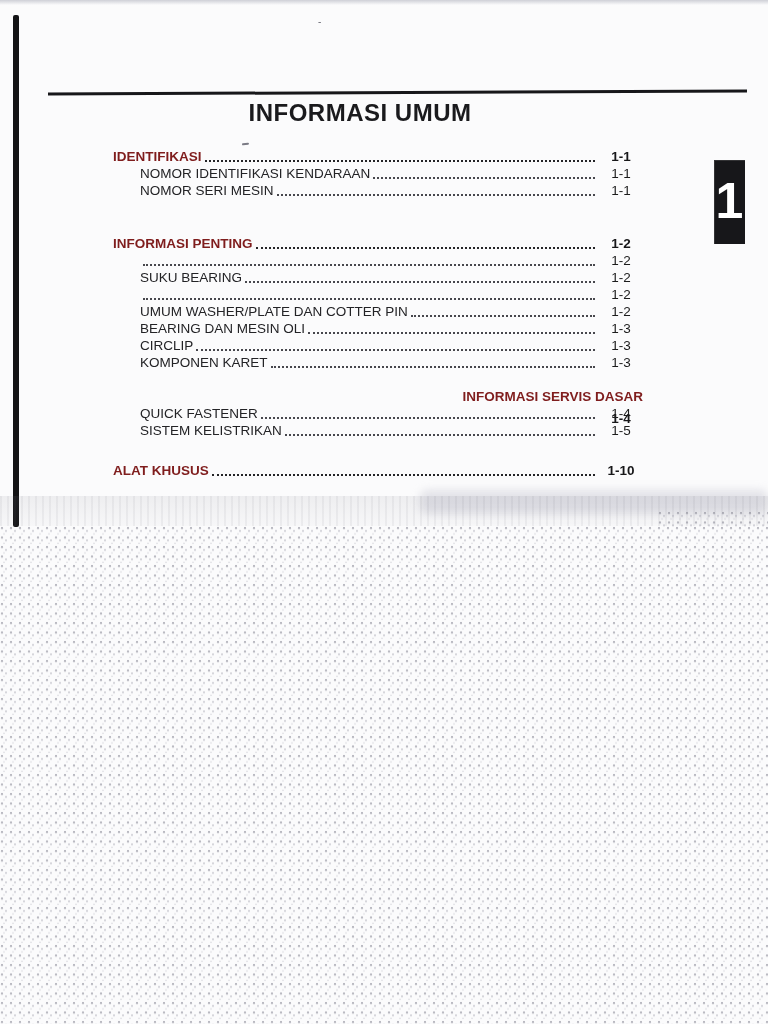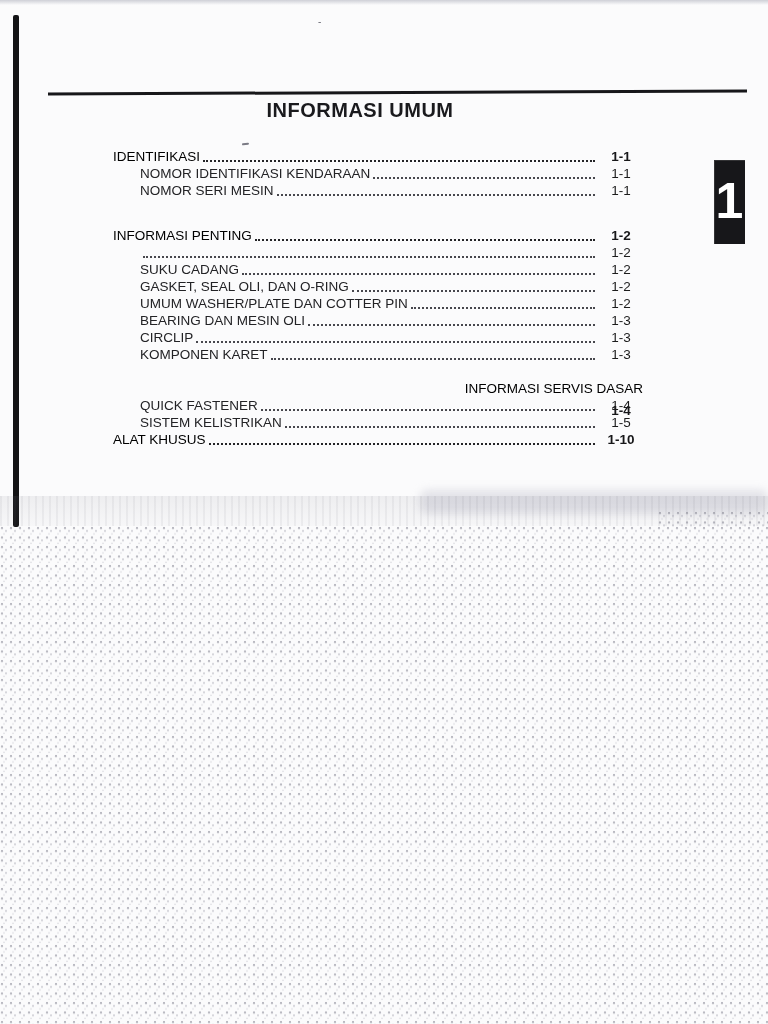--- a/index.html
+++ b/index.html
@@ -26,49 +26,49 @@
     position:absolute;left:242px;top:143px;width:7px;height:2px;
     background:#7a7a84;transform:rotate(-8deg);border-radius:1px;
   }
   
   .title-rule{
     position:absolute;left:48px;top:91px;width:699px;height:3px;
     background:#17171a;transform:rotate(-0.25deg);
   }
   .title{
     position:absolute;left:0;right:48px;top:99px;margin:0;
-    text-align:center;font-size:20px;font-weight:700;letter-spacing:.5px;
+    text-align:center;font-size:24px;font-weight:700;letter-spacing:.5px;
     color:#1a1a1d;
   }
   
   .chapter-tab{
     position:absolute;left:714px;top:160px;width:31px;height:84px;
     background:#17171a;display:flex;align-items:center;justify-content:center;
     box-shadow:inset 1px 1px 0 rgba(255,255,255,.12);
   }
   .chapter-tab span{
     color:#ffffff;font-size:50px;font-weight:700;line-height:1;
     transform:translateY(-1px);
   }
   
   .toc{
     position:absolute;left:113px;top:148px;width:530px;
     font-size:13.5px;line-height:17px;
   }
   .row{display:flex;align-items:flex-end;height:17px;}
   .row .lbl{white-space:nowrap;}
-  .row.main .lbl{font-weight:400;color:#000000;}
+  .row.main .lbl{font-weight:700;color:#7f1d1d;}
   .row.sub{padding-left:27px;}
   .row.sub .lbl{color:#232326;text-align:right;}
   .leader{flex:1;margin:0 4px 3px 3px;}
   .row.main .leader{border-bottom:2px dotted #242427;}
   .row.sub .leader{border-bottom:2px dotted #47474d;}
   .pg{width:44px;text-align:center;white-space:nowrap;}
   .row.main .pg{font-weight:700;color:#171719;}
-  .gap1{margin-top:28px;} .gap2{margin-top:17px;flex-direction:column;} .gap3{}
+  .gap1{margin-top:36px;} .gap2{margin-top:17px;flex-direction:column;} .gap3{margin-top:23px;}
   
   .streak-band{
     position:absolute;left:0;top:496px;width:768px;height:30px;
     background:
       repeating-linear-gradient(90deg, rgba(90,90,102,.07) 0 2px, rgba(0,0,0,0) 2px 7px),
       linear-gradient(180deg, rgba(120,120,132,.10), rgba(120,120,132,.03));
   }
   .smudge{
     position:absolute;left:420px;top:490px;width:348px;height:24px;
     background:rgba(180,180,194,.35);filter:blur(4px);border-radius:8px;
@@ -121,26 +121,25 @@
     <div class="row main gap1">
       <span class="lbl">INFORMASI PENTING</span>
       <span class="leader"></span>
       <span class="pg">1-2</span>
     </div>
     <div class="row sub">
       <span class="leader"></span>
       <span class="pg">1-2</span>
     </div>
     <div class="row sub">
-      <span class="lbl">SUKU CADANG</span>
+      <span class="lbl">SUKU BEARING</span>
       <span class="leader"></span>
       <span class="pg">1-2</span>
     </div>
     <div class="row sub">
-      <span class="lbl">GASKET, SEAL OLI, DAN O-RING</span>
       <span class="leader"></span>
       <span class="pg">1-2</span>
     </div>
     <div class="row sub">
       <span class="lbl">UMUM WASHER/PLATE DAN COTTER PIN</span>
       <span class="leader"></span>
       <span class="pg">1-2</span>
     </div>
     <div class="row sub">
       <span class="lbl">BEARING DAN MESIN OLI</span>

